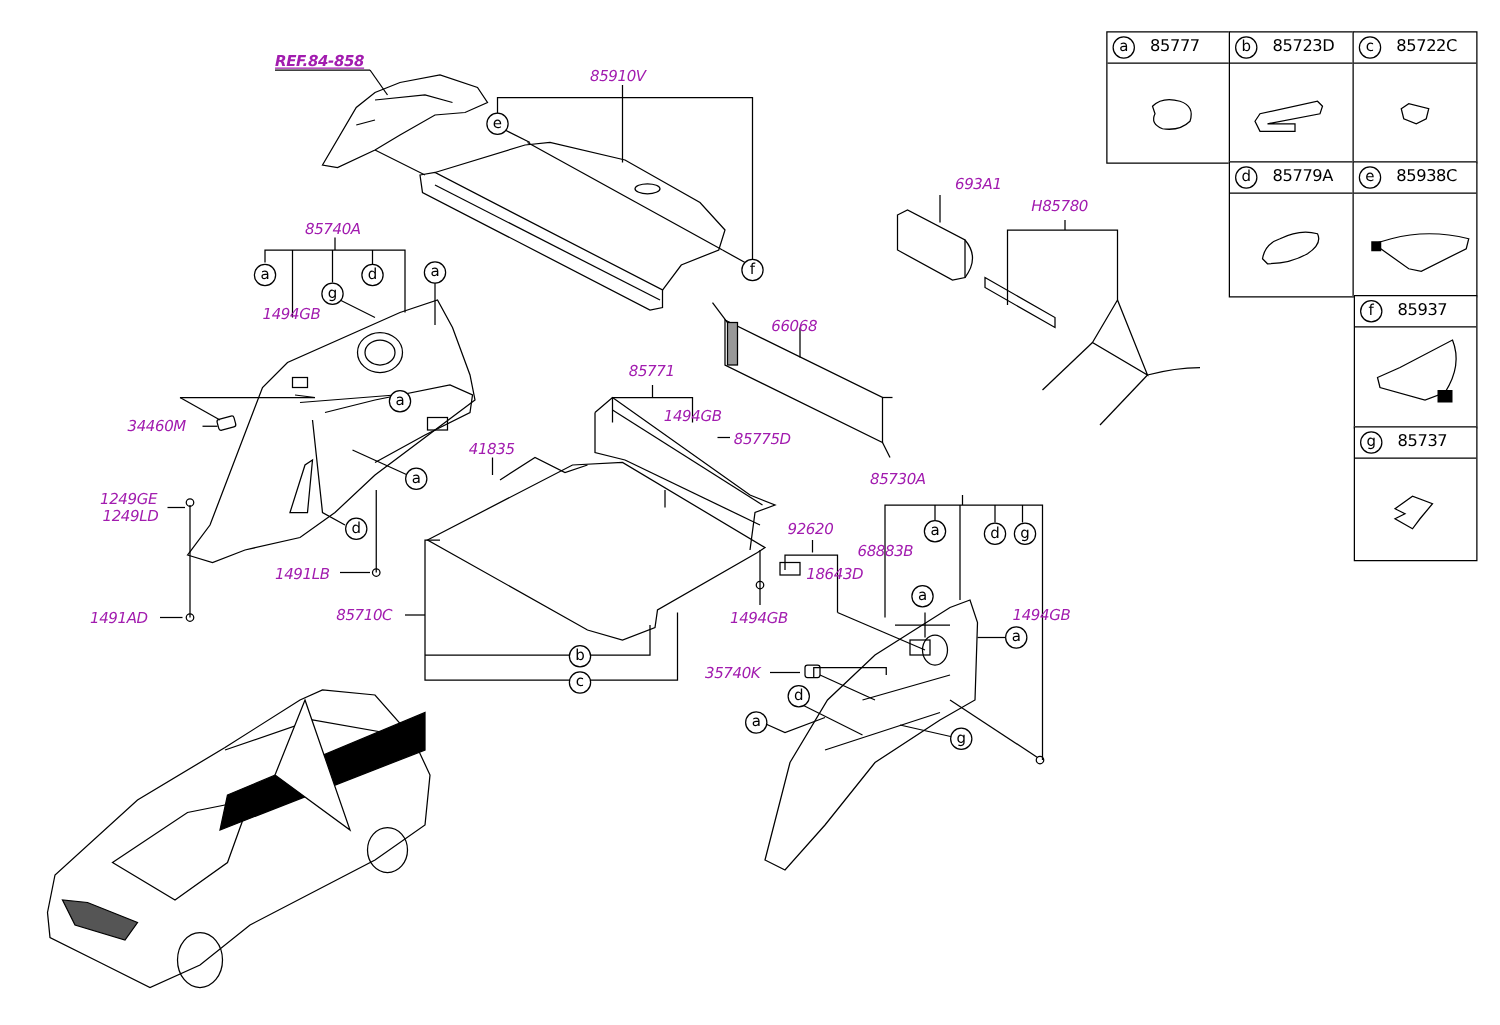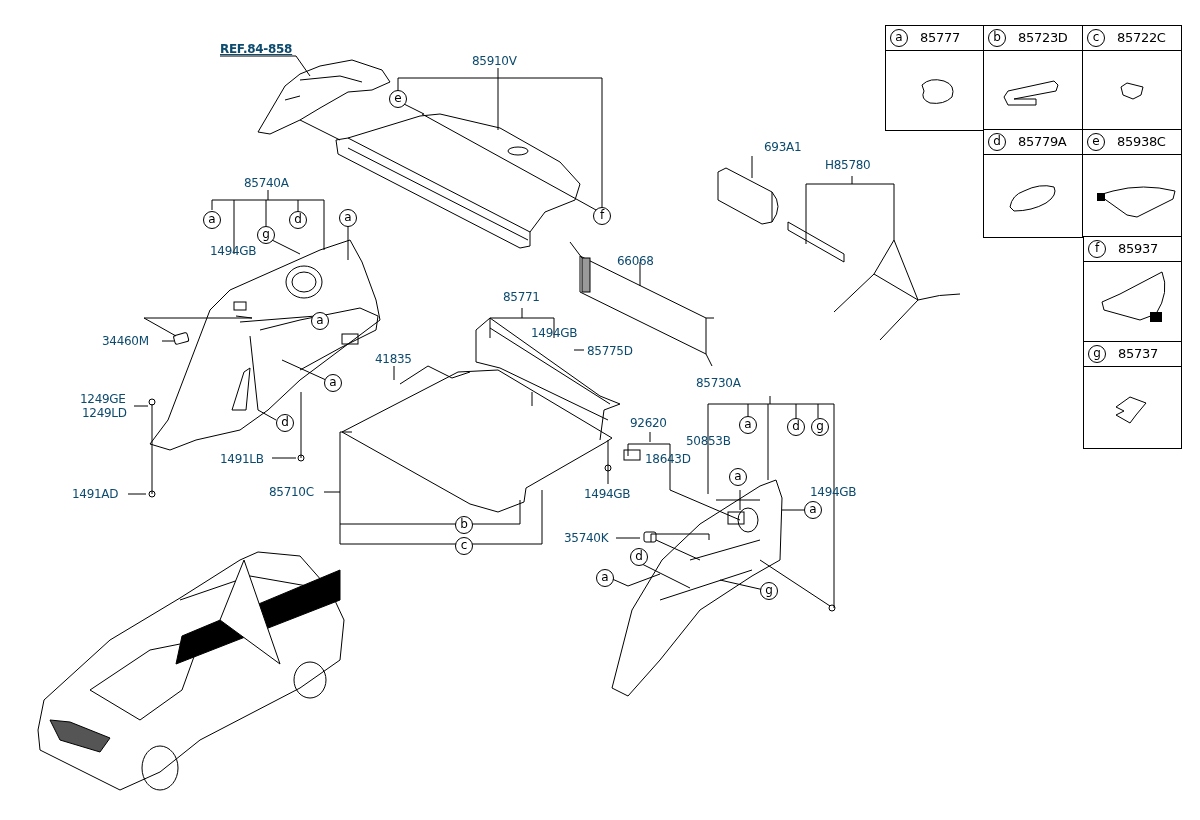--- a/index.html
+++ b/index.html
@@ -1,18 +1,18 @@
 <!DOCTYPE html>
 <html><head>
 <meta charset="utf-8">
 <style>
   html,body{margin:0;padding:0;background:#fff;}
   body{width:1200px;height:820px;position:relative;overflow:hidden;font-family:"DejaVu Sans",sans-serif;}
   #canvas{position:absolute;left:0;top:0;width:1200px;height:820px;}
-  .lbl{position:absolute;font-family:"DejaVu Sans",sans-serif;font-size:12px;color:#0c4a6e;white-space:nowrap;line-height:14px;letter-spacing:-0.3px;}
+  .lbl{position:absolute;font-family:"DejaVu Sans",sans-serif;font-size:12px;color:#a21caf;white-space:nowrap;line-height:14px;letter-spacing:-0.3px;font-style:italic;}
   .ref{font-weight:bold;text-decoration:underline;font-size:12px;}
   .circ{position:absolute;width:16px;height:16px;border:1px solid #000;border-radius:50%;background:#fff;font-size:12px;line-height:15px;text-align:center;font-family:"DejaVu Sans",sans-serif;}
   .legend{position:absolute;border:1px solid #000;background:#fff;}
   .cell-h{position:absolute;left:0;right:0;top:0;height:24px;border-bottom:1px solid #000;}
   .cell-h .circ{left:4px;top:3px;}
   .cell-h .code{position:absolute;left:34px;top:4px;font-size:13px;letter-spacing:-0.3px;text-align:right;}
   .cell-b{position:absolute;left:0;right:0;top:25px;bottom:0;}
 </style>
 </head>
 <body>
@@ -203,21 +203,21 @@
 <div class="circ" style="left:455px;top:537px">c</div>
 <div class="lbl" style="left:584px;top:487px">1494GB</div>
 
 <div class="lbl" style="left:617px;top:254px">66068</div>
 <div class="lbl" style="left:764px;top:140px">693A1</div>
 <div class="lbl" style="left:825px;top:158px">H85780</div>
 
 <div class="lbl" style="left:696px;top:376px">85730A</div>
 <div class="lbl" style="left:630px;top:416px">92620</div>
 <div class="lbl" style="left:645px;top:452px">18643D</div>
-<div class="lbl" style="left:686px;top:434px">50853B</div>
+<div class="lbl" style="left:686px;top:434px">68883B</div>
 <div class="circ" style="left:739px;top:416px">a</div>
 <div class="circ" style="left:787px;top:418px">d</div>
 <div class="circ" style="left:811px;top:418px">g</div>
 <div class="circ" style="left:729px;top:468px">a</div>
 <div class="lbl" style="left:810px;top:485px">1494GB</div>
 <div class="circ" style="left:804px;top:501px">a</div>
 <div class="lbl" style="left:564px;top:531px">35740K</div>
 <div class="circ" style="left:630px;top:548px">d</div>
 <div class="circ" style="left:596px;top:569px">a</div>
 <div class="circ" style="left:760px;top:582px">g</div>

